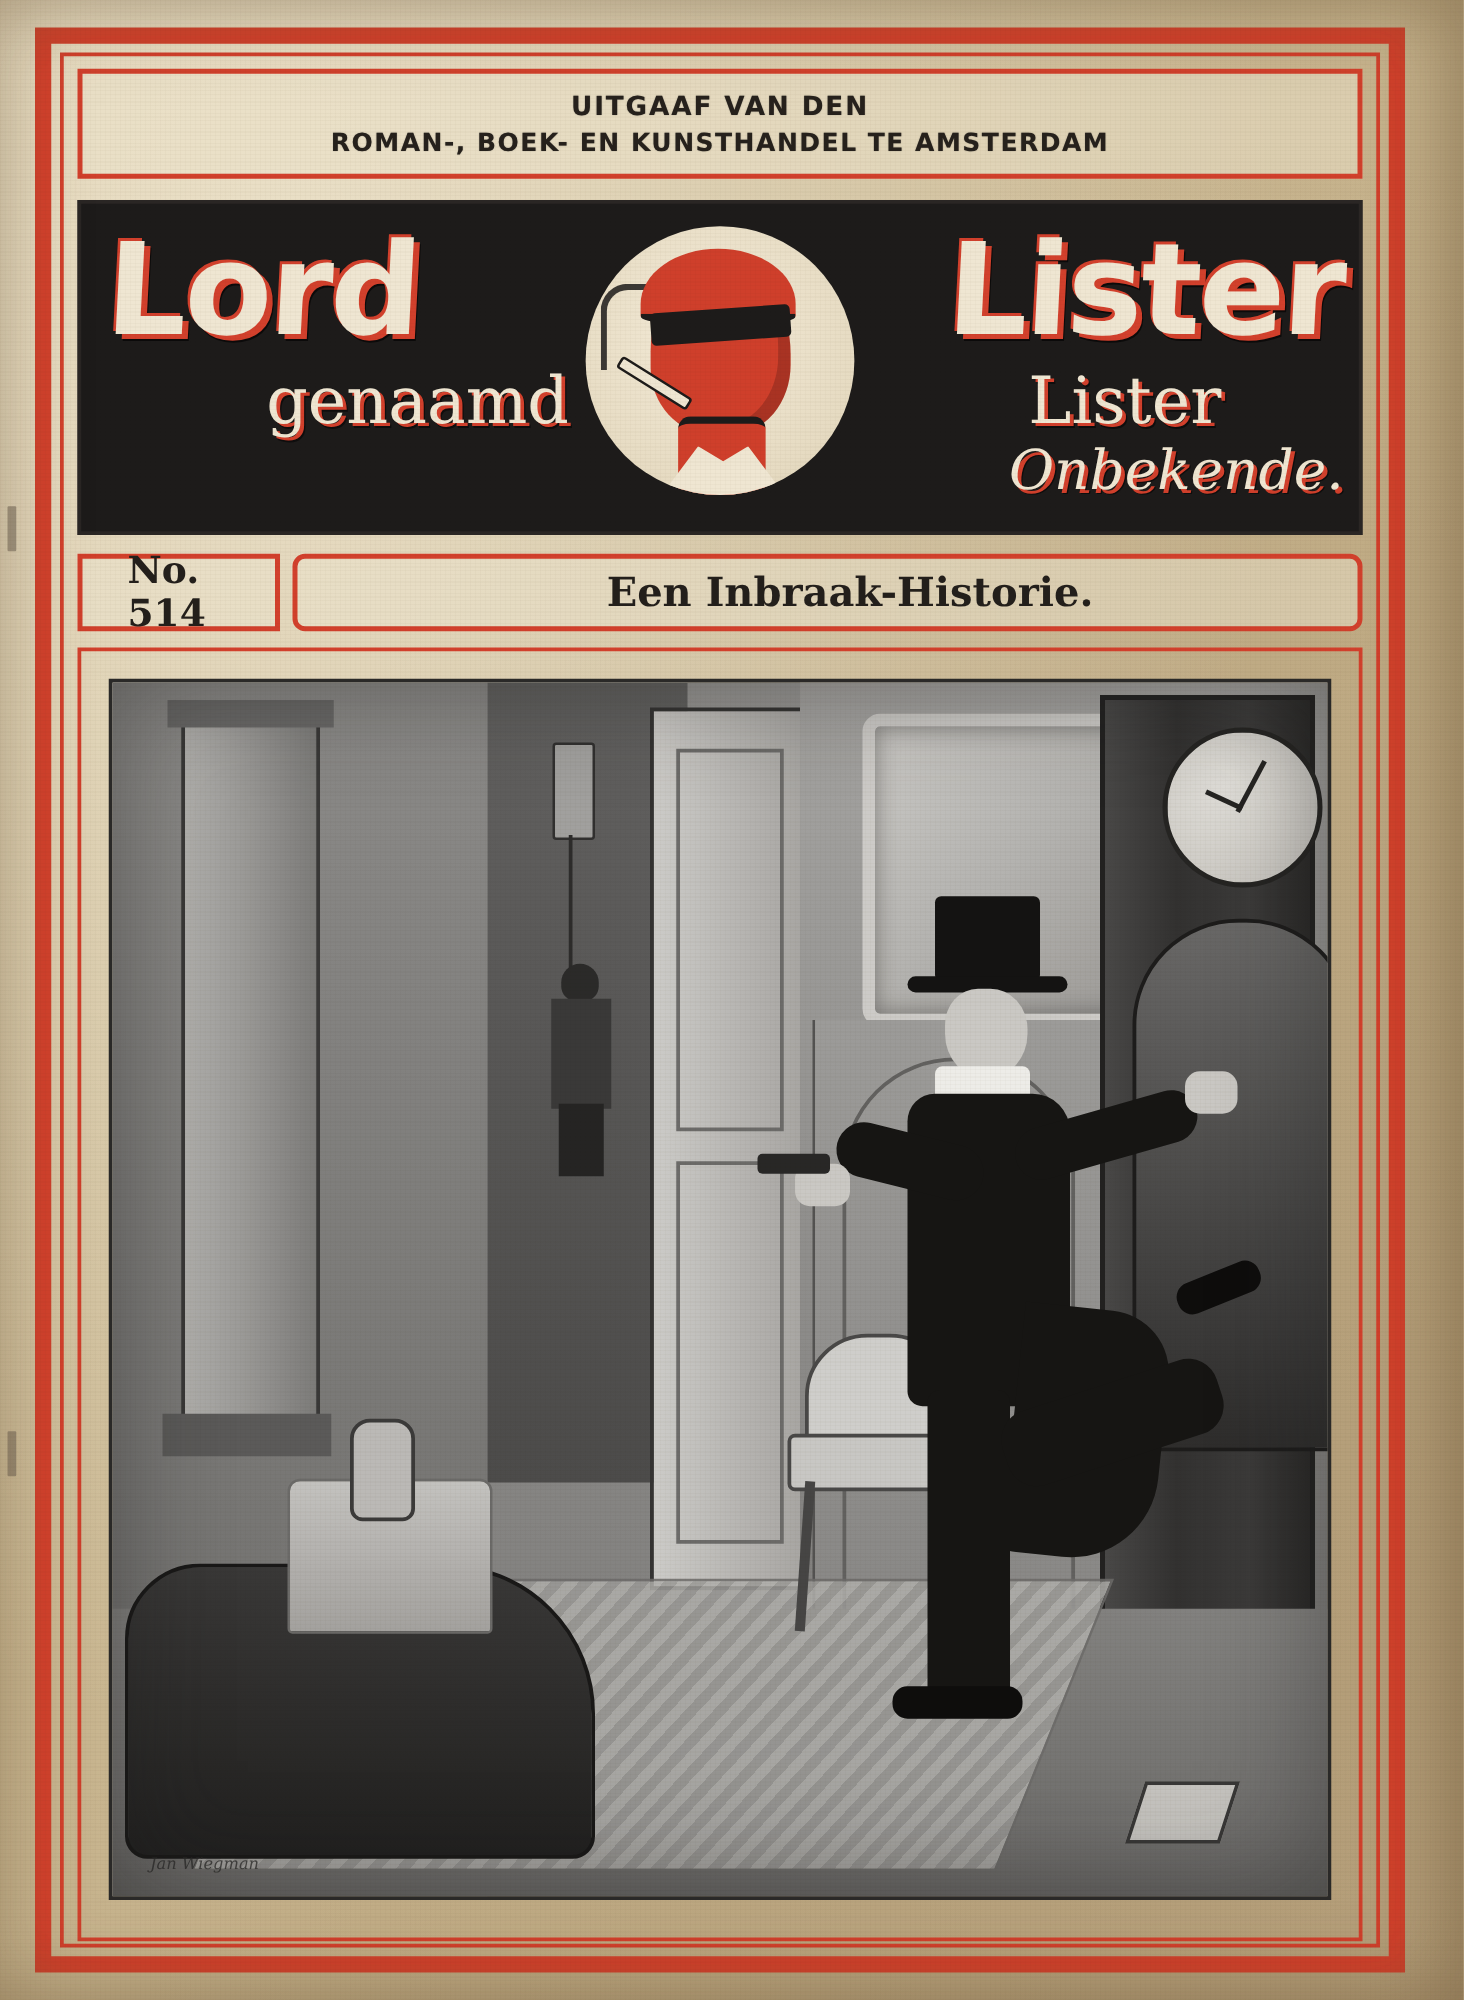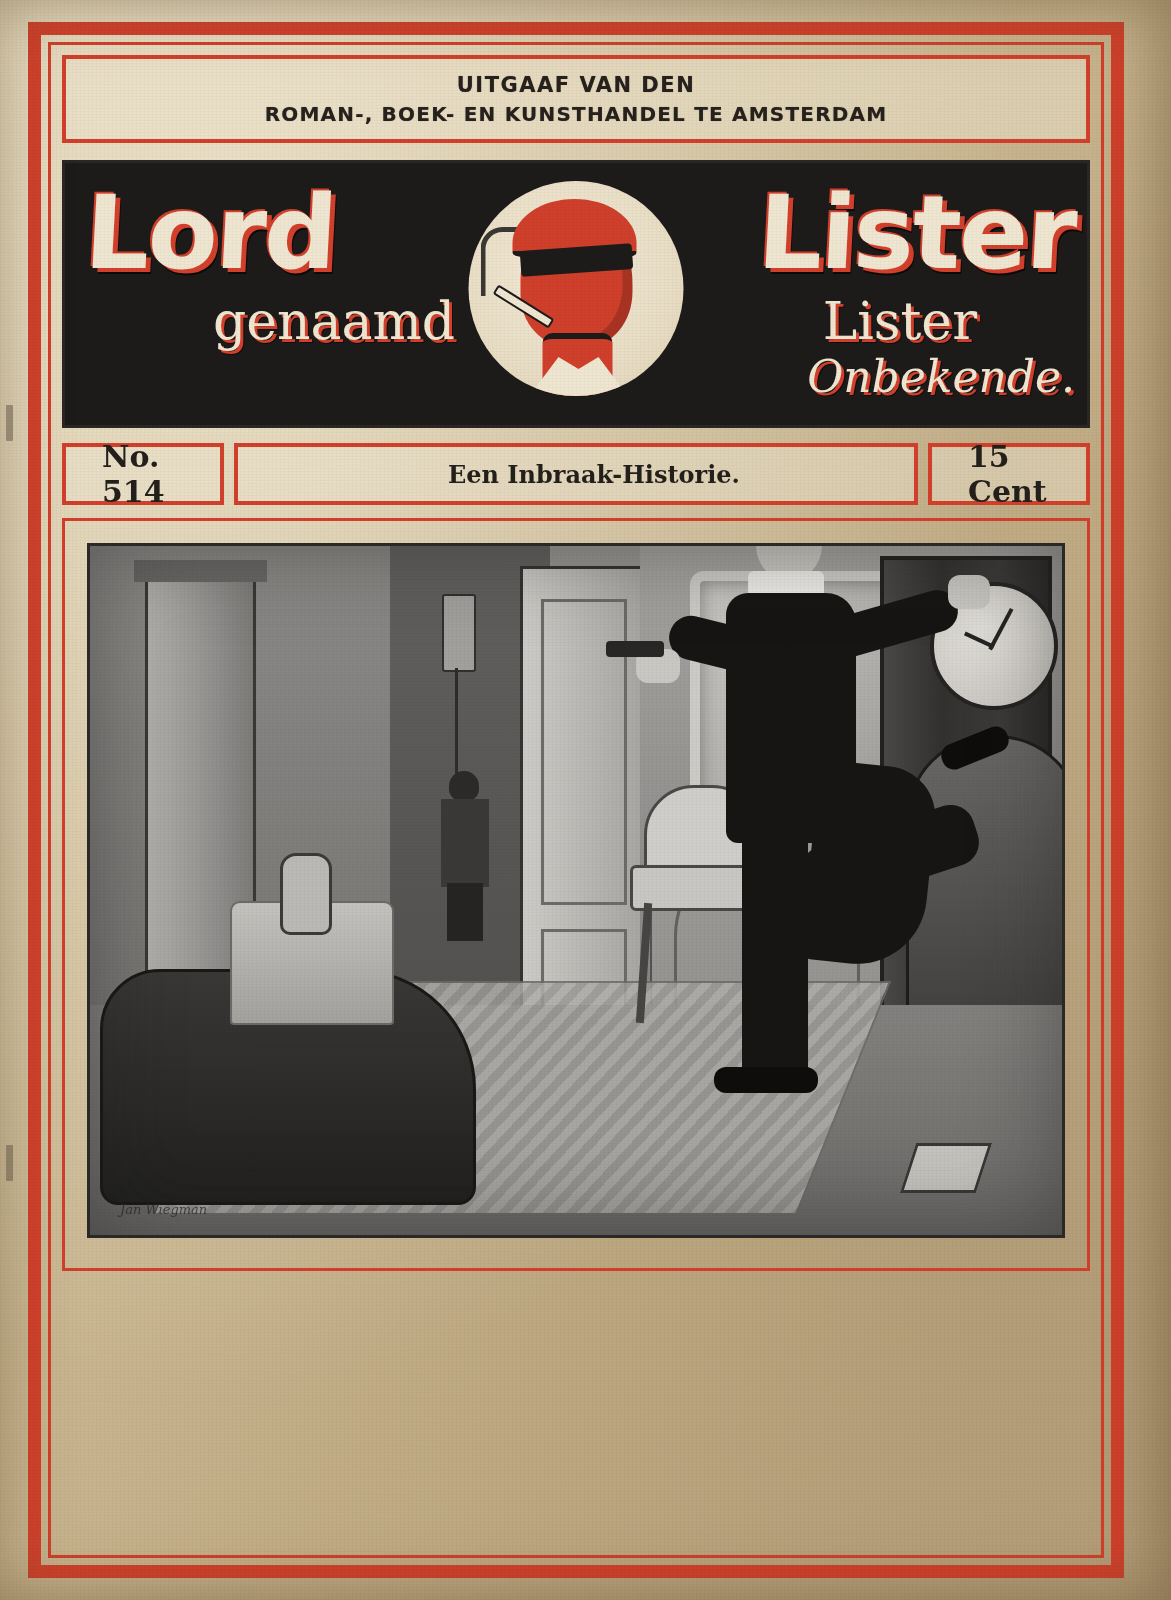--- a/index.html
+++ b/index.html
@@ -240,30 +240,30 @@
     background: rgba(236,227,205,0.5);
     display: flex;
     align-items: center;
     justify-content: center;
     color: #231f1b;
     font-family: "DejaVu Serif", serif;
     font-weight: bold;
     padding-left: 36px;
   }
   .issue-no { width: 162px; font-size: 30px; }
-  .issue-title { flex: 1; font-size: 24px; }
+  .issue-title { flex: 1; font-size: 32px; border-radius: 10px; }
   .issue-price { width: 162px; font-size: 30px; }
 
   
   .illus-outer {
     position: absolute;
     left: 62px;
     top: 518px;
     width: 1028px;
-    height: 753px;
+    height: 1035px;
     border: 3px solid #d2402c;
     box-sizing: border-box;
     padding: 22px 22px 30px 22px;
     background: transparent;
   }
   .illus {
     position: relative;
     width: 100%;
     height: 100%;
     background: linear-gradient(180deg, #9a9790 0%, #8e8b85 40%, #7e7c77 100%);
@@ -396,21 +396,20 @@
       <div class="med-mask"></div>
       <div class="med-neck"></div>
       <div class="med-collar"></div>
       <div class="med-cig"></div>
     </div>
   </div>
 
   <div class="issue-bar">
     <div class="issue-box issue-no">No. 514</div>
     <div class="issue-box issue-title">Een Inbraak-Historie.</div>
-    <div class="issue-box issue-price">15 Cent</div>
   </div>
 
   <div class="illus-outer">
     <div class="illus">
       <div class="ill-wallL"></div>
       <div class="ill-pillar"></div>
       <div class="ill-pillar-base"></div>
       <div class="ill-corridor"></div>
       <div class="ill-lamp"></div>
       <div class="ill-lamp-rod"></div>

